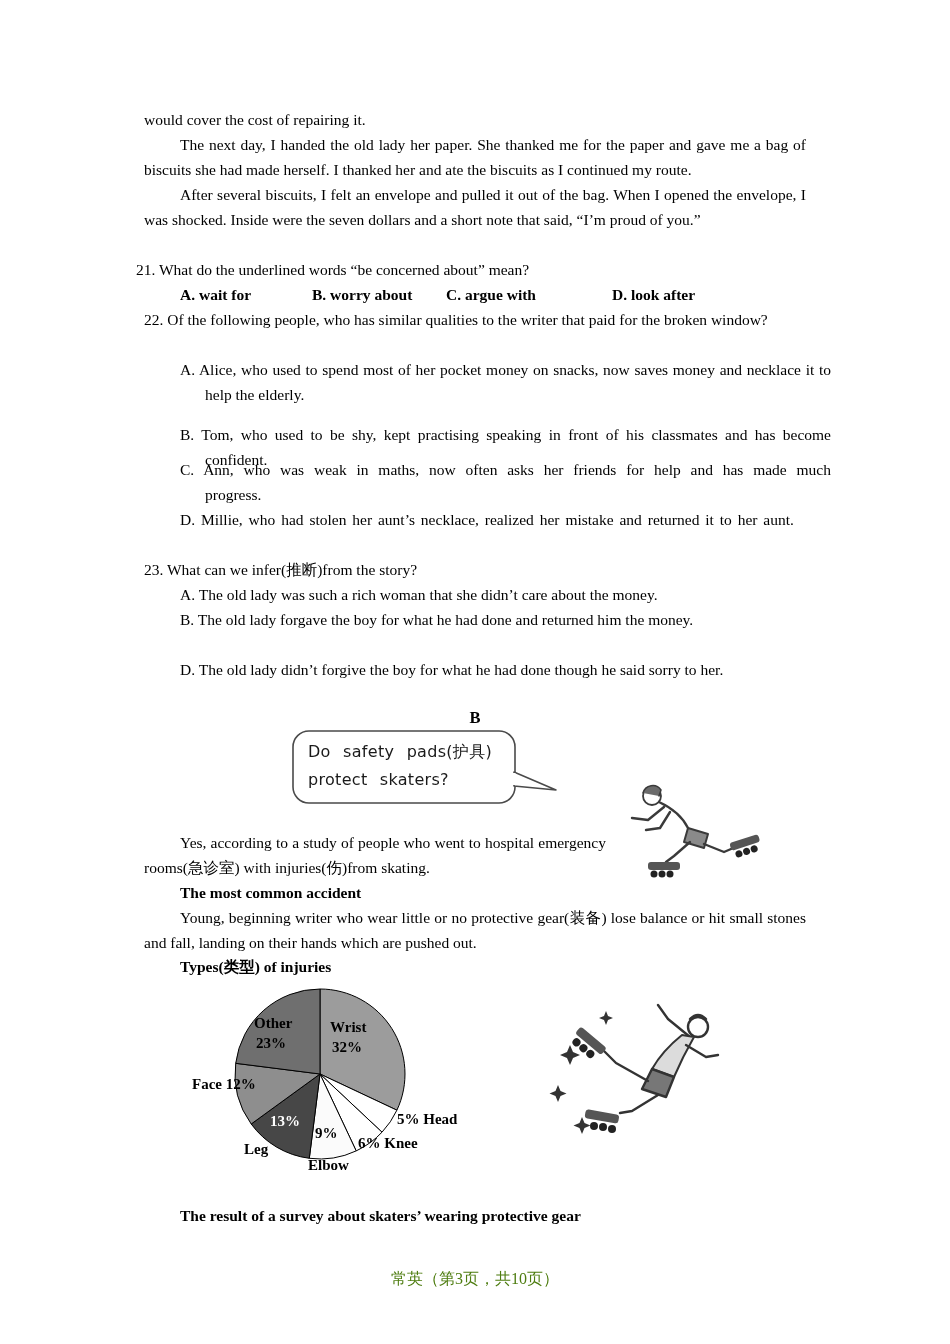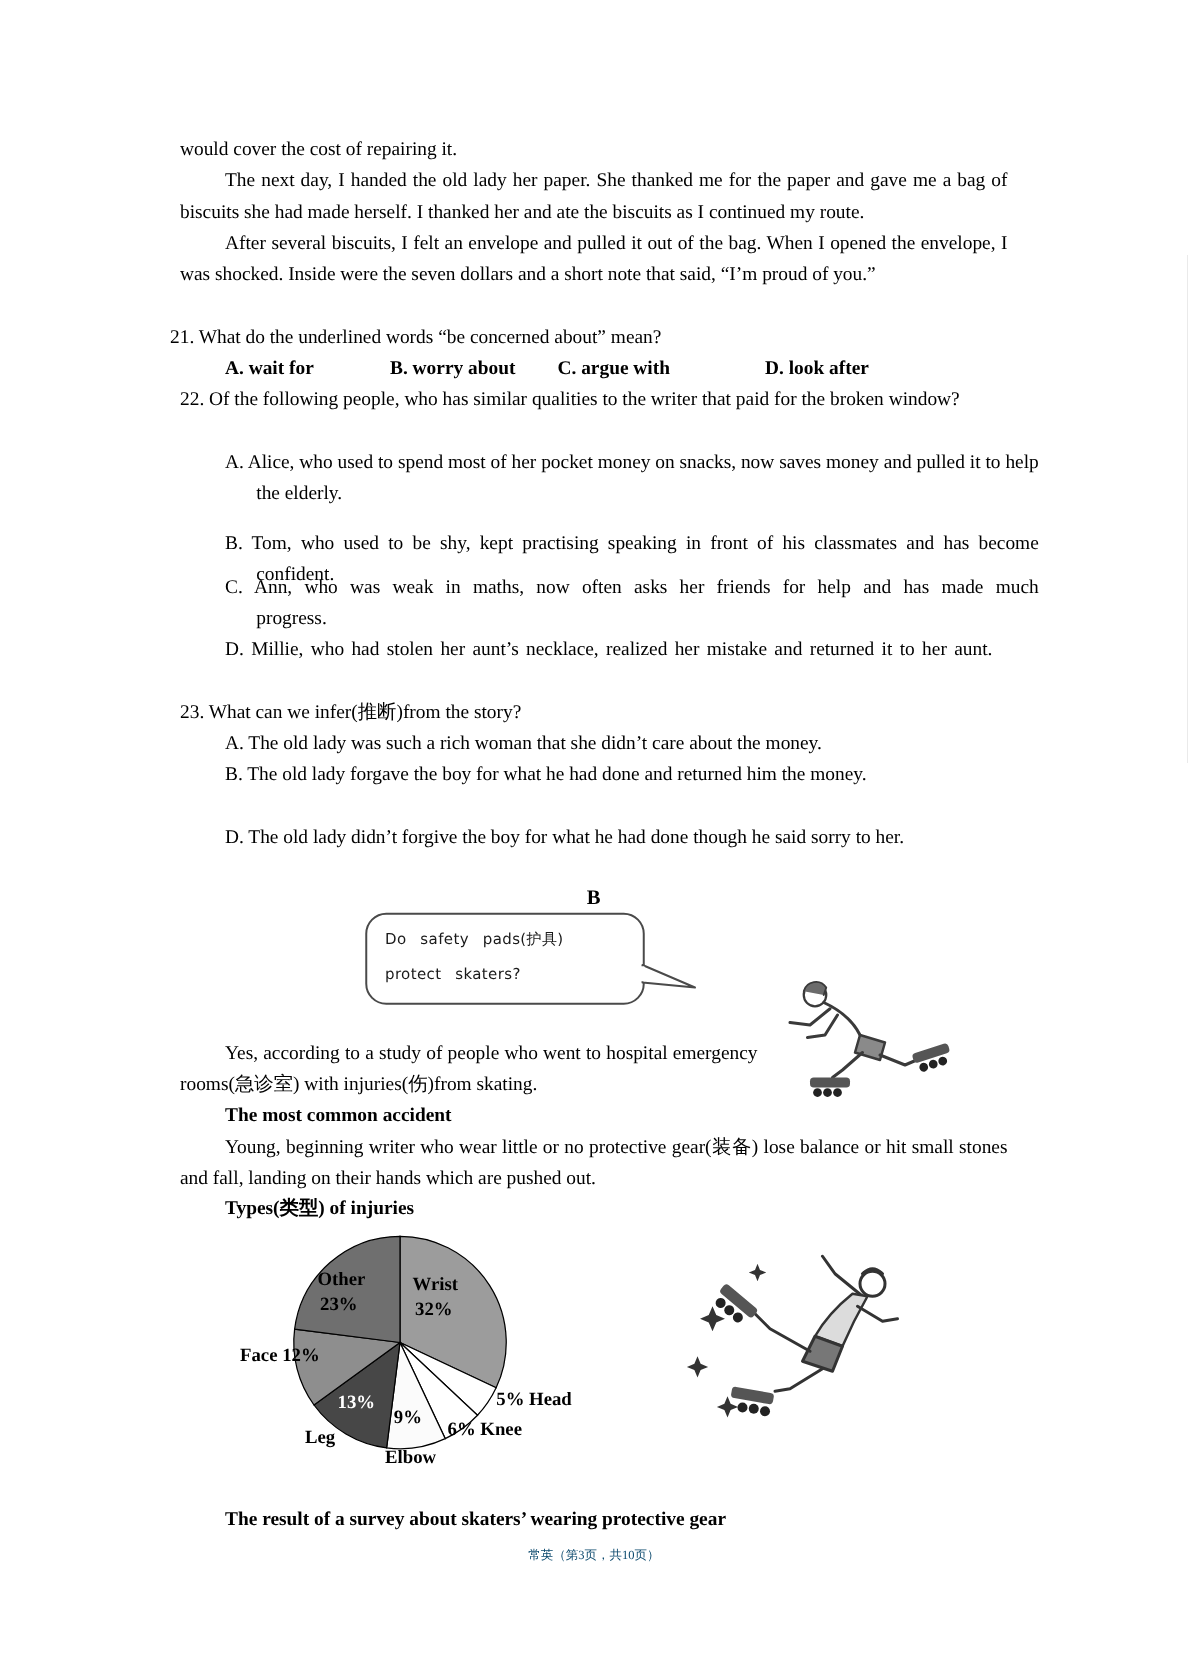--- a/index.html
+++ b/index.html
@@ -5,43 +5,43 @@
   html,body{margin:0;padding:0;background:#d9d9d9;}
   .page{position:relative;width:950px;height:1344px;margin:0 auto;background:#ffffff;
         font-family:"Liberation Serif",serif;font-size:15.5px;line-height:25px;color:#000;overflow:hidden;}
   .abs{position:absolute;}
   .just{text-align:justify;}
   .ind{text-indent:36px;}
   .hang36{padding-left:36px;text-indent:-36px;}
   .hang25{padding-left:25px;text-indent:-25px;}
   .bold{font-weight:bold;}
   .center{text-align:center;}
-  .bubble-text{font-family:"DejaVu Sans",sans-serif;font-size:12px;letter-spacing:0.3px;word-spacing:7px;color:#1a1a1a;}
+  .bubble-text{font-family:"DejaVu Sans",sans-serif;font-size:16px;letter-spacing:0.3px;word-spacing:7px;color:#1a1a1a;}
   .pie-label{font-family:"Liberation Serif",serif;font-weight:bold;font-size:15px;}
-  .footer{font-size:10px;color:#0c4a6e;}
+  .footer{font-size:16px;color:#4d7c0f;margin-top:34px;}
 </style>
 </head>
 <body>
 
 <div class="page">
 
   <div class="abs just" style="left:144px;top:107px;width:662px;">would cover the cost of repairing it.</div>
   <div class="abs just ind" style="left:144px;top:182px;width:662px;">After several biscuits, I felt an envelope and pulled it out of the bag. When I opened the envelope, I was shocked. Inside were the seven dollars and a short note that said, “I’m proud of you.”</div>
   <div class="abs just ind" style="left:144px;top:132px;width:662px;">The next day, I handed the old lady her paper. She thanked me for the paper and gave me a bag of biscuits she had made herself. I thanked her and ate the biscuits as I continued my route.</div>
 
   <div class="abs" style="left:136px;top:257px;width:662px;">21. What do the underlined words “be concerned about” mean?</div>
   <div class="abs" style="left:144px;top:282px;width:662px;height:25px;font-weight:bold;">
     <span class="abs" style="left:36px;top:0;">A. wait for</span>
     <span class="abs" style="left:168px;top:0;">B. worry about</span>
     <span class="abs" style="left:302px;top:0;">C. argue with</span>
     <span class="abs" style="left:468px;top:0;">D. look after</span>
   </div>
 
   <div class="abs just hang36" style="left:144px;top:307px;width:662px;">22. Of the following people, who has similar qualities to the writer that paid for the broken window?</div>
-  <div class="abs just hang25" style="left:180px;top:357px;width:626px;">A. Alice, who used to spend most of her pocket money on snacks, now saves money and pulled it to help the elderly.</div>
+  <div class="abs just hang25" style="left:180px;top:357px;width:626px;">A. Alice, who used to spend most of her pocket money on snacks, now saves money and necklace it to help the elderly.</div>
   <div class="abs just hang25" style="left:180px;top:407px;width:626px;margin-top:15px;">B. Tom, who used to be shy, kept practising speaking in front of his classmates and has become confident.</div>
   <div class="abs just hang25" style="left:180px;top:457px;width:626px;word-spacing:3.5px;">C. Ann, who was weak in maths, now often asks her friends for help and has made much progress.</div>
   <div class="abs just hang25" style="left:180px;top:507px;width:626px;word-spacing:2px;">D. Millie, who had stolen her aunt’s necklace, realized her mistake and returned it to her aunt.</div>
 
   <div class="abs" style="left:144px;top:557px;width:662px;">23. What can we infer(推断)from the story?</div>
   <div class="abs" style="left:180px;top:582px;width:626px;">A. The old lady was such a rich woman that she didn’t care about the money.</div>
   <div class="abs" style="left:180px;top:607px;width:626px;">B. The old lady forgave the boy for what he had done and returned him the money.</div>
   <div class="abs" style="left:180px;top:657px;width:626px;">D. The old lady didn’t forgive the boy for what he had done though he said sorry to her.</div>
 
   <div class="abs bold center" style="left:144px;top:705px;width:662px;font-size:16.5px;">B</div>

